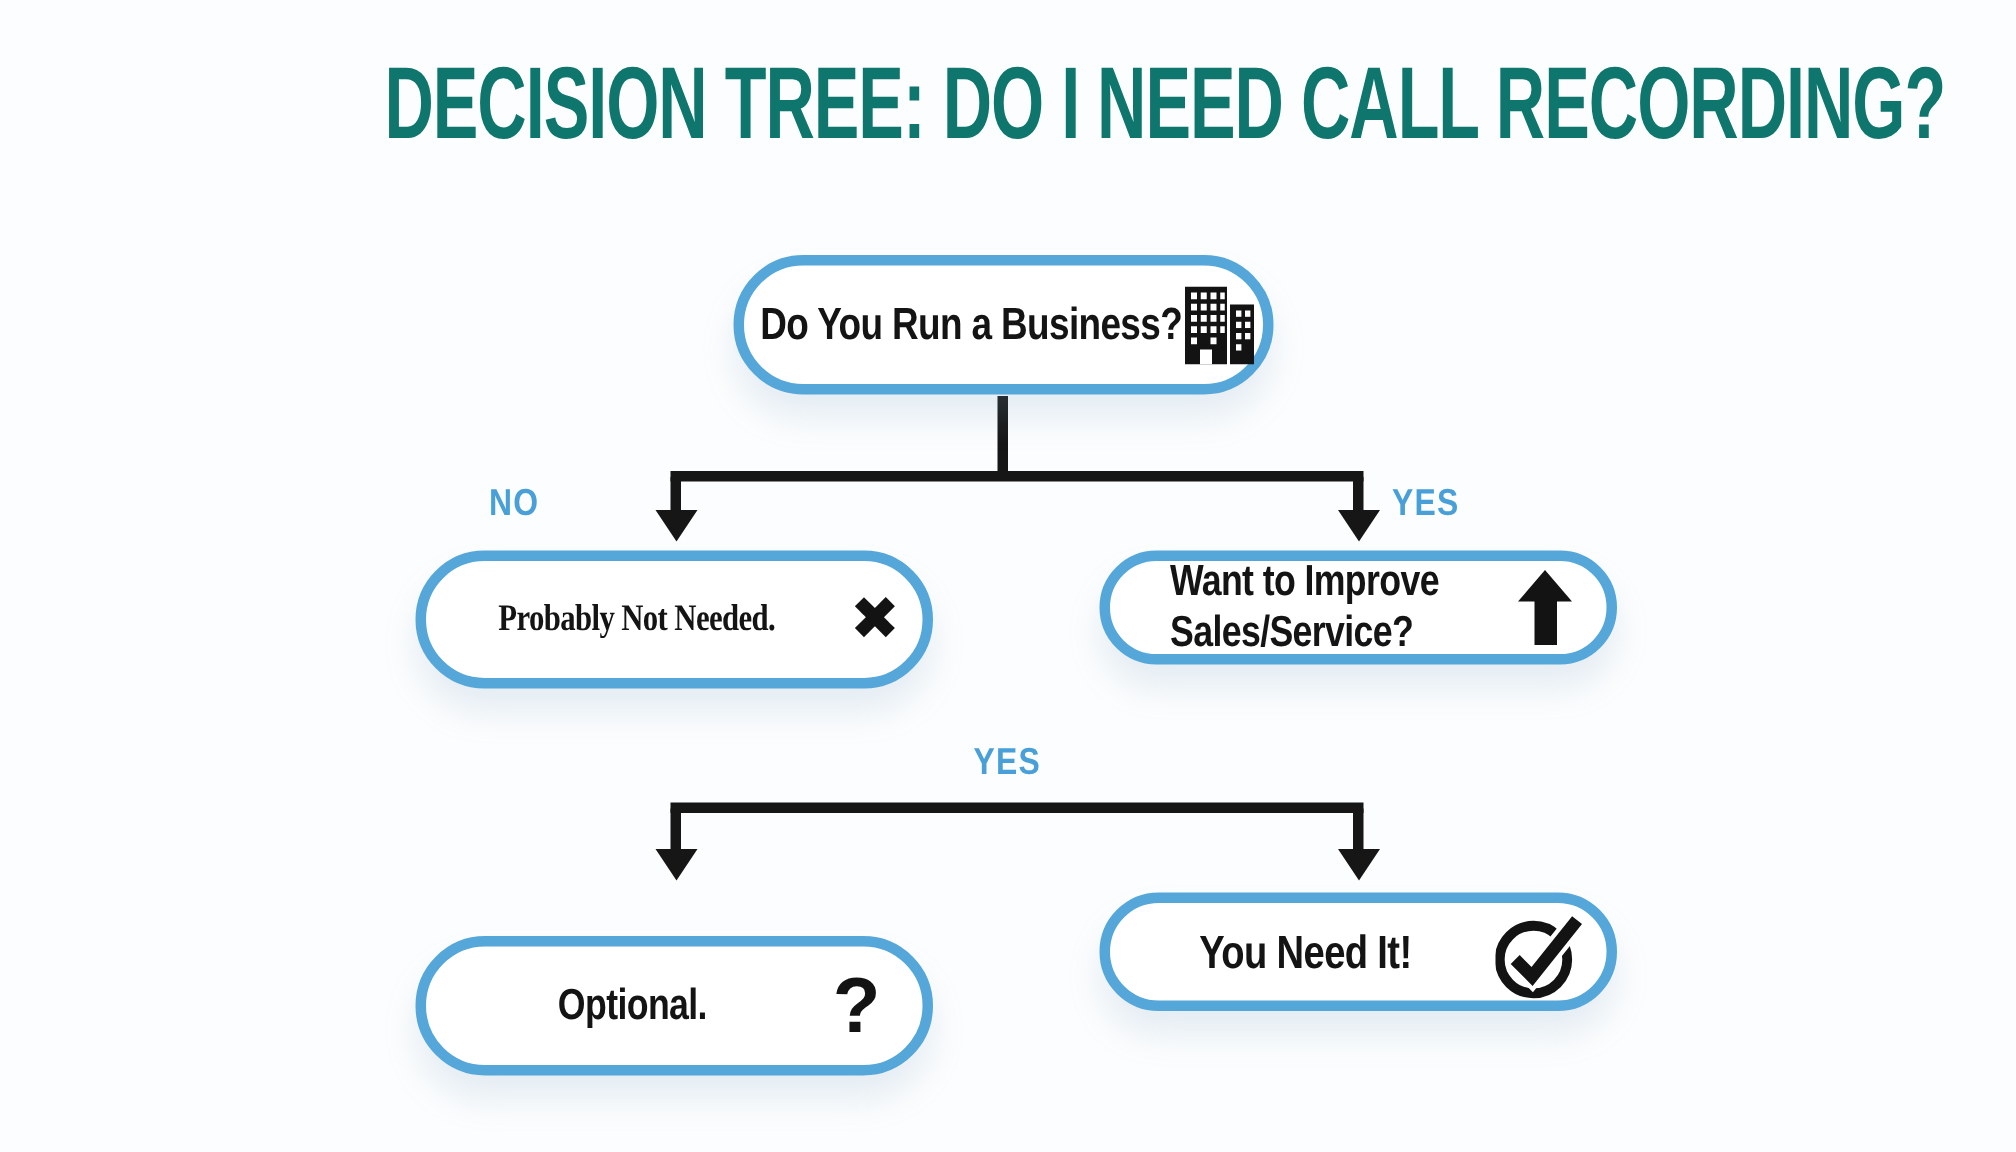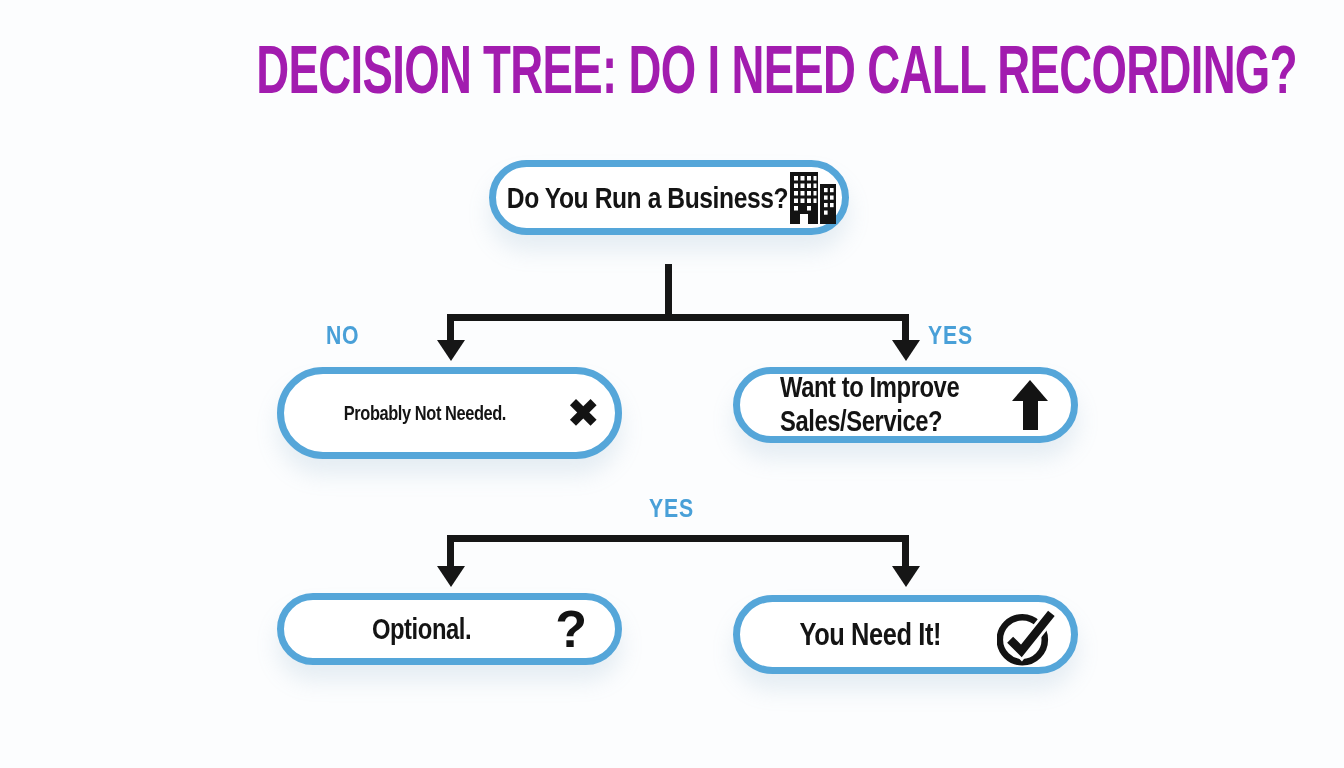--- a/index.html
+++ b/index.html
@@ -12,58 +12,58 @@
     width:1344px; height:768px;
     background:#fcfdfe;
     overflow:hidden;
   }
   * { box-sizing:border-box; }
 
   
   .title {
     position:absolute; top:30px; left:0; width:100%;
     margin:0; text-align:center;
-    font-size:68px; font-weight:bold; color:#a21caf;
+    font-size:68px; font-weight:bold; color:#0f766e;
     white-space:nowrap;
   }
   .title .squeeze {
     display:inline-block;
     transform:scaleX(0.67);
     transform-origin:center;
     letter-spacing:-1px;
   }
 
   
   .node {
     position:absolute;
     background:#ffffff;
     border:7px solid #55a6d9;
     border-radius:48px;
     box-shadow:0 16px 22px rgba(130,165,195,0.18);
   }
-  #node-root     { left:489px; top:160px; width:360px; height:75px; }
+  #node-root     { left:489px; top:170px; width:360px; height:93px; }
   #node-no       { left:277px; top:367px; width:345px; height:92px; }
   #node-yes      { left:733px; top:367px; width:345px; height:76px; }
-  #node-optional { left:277px; top:593px; width:345px; height:72px; }
+  #node-optional { left:277px; top:624px; width:345px; height:93px; }
   #node-need     { left:733px; top:595px; width:345px; height:79px; }
 
   .node-label {
     position:absolute; left:0; top:50%; width:100%;
     text-align:center;
     font-weight:bold; color:#141414; font-size:30px;
     white-space:nowrap;
   }
   .node-label .squeeze {
     display:inline-block;
     transform:scaleX(0.82);
     transform-origin:center;
     letter-spacing:-0.5px;
   }
   #node-root     .node-label { transform:translateY(-50%) translateX(-22px); }
-  #node-no       .node-label { transform:translateY(-50%) translateX(-25px); font-size:20px; }
+  #node-no       .node-label { transform:translateY(-50%) translateX(-25px); font-size:25px;font-family:Liberation Serif, serif; }
   #node-optional .node-label { transform:translateY(-50%) translateX(-28px); font-size:29px; }
   #node-need     .node-label { transform:translateY(-50%) translateX(-35px); font-size:31px; }
 
   #node-yes .node-label {
     left:40px; width:auto; text-align:left;
     font-size:29px; line-height:1.16;
     transform:translateY(-50%);
   }
   #node-yes .node-label .squeeze { transform-origin:left center; }
 

